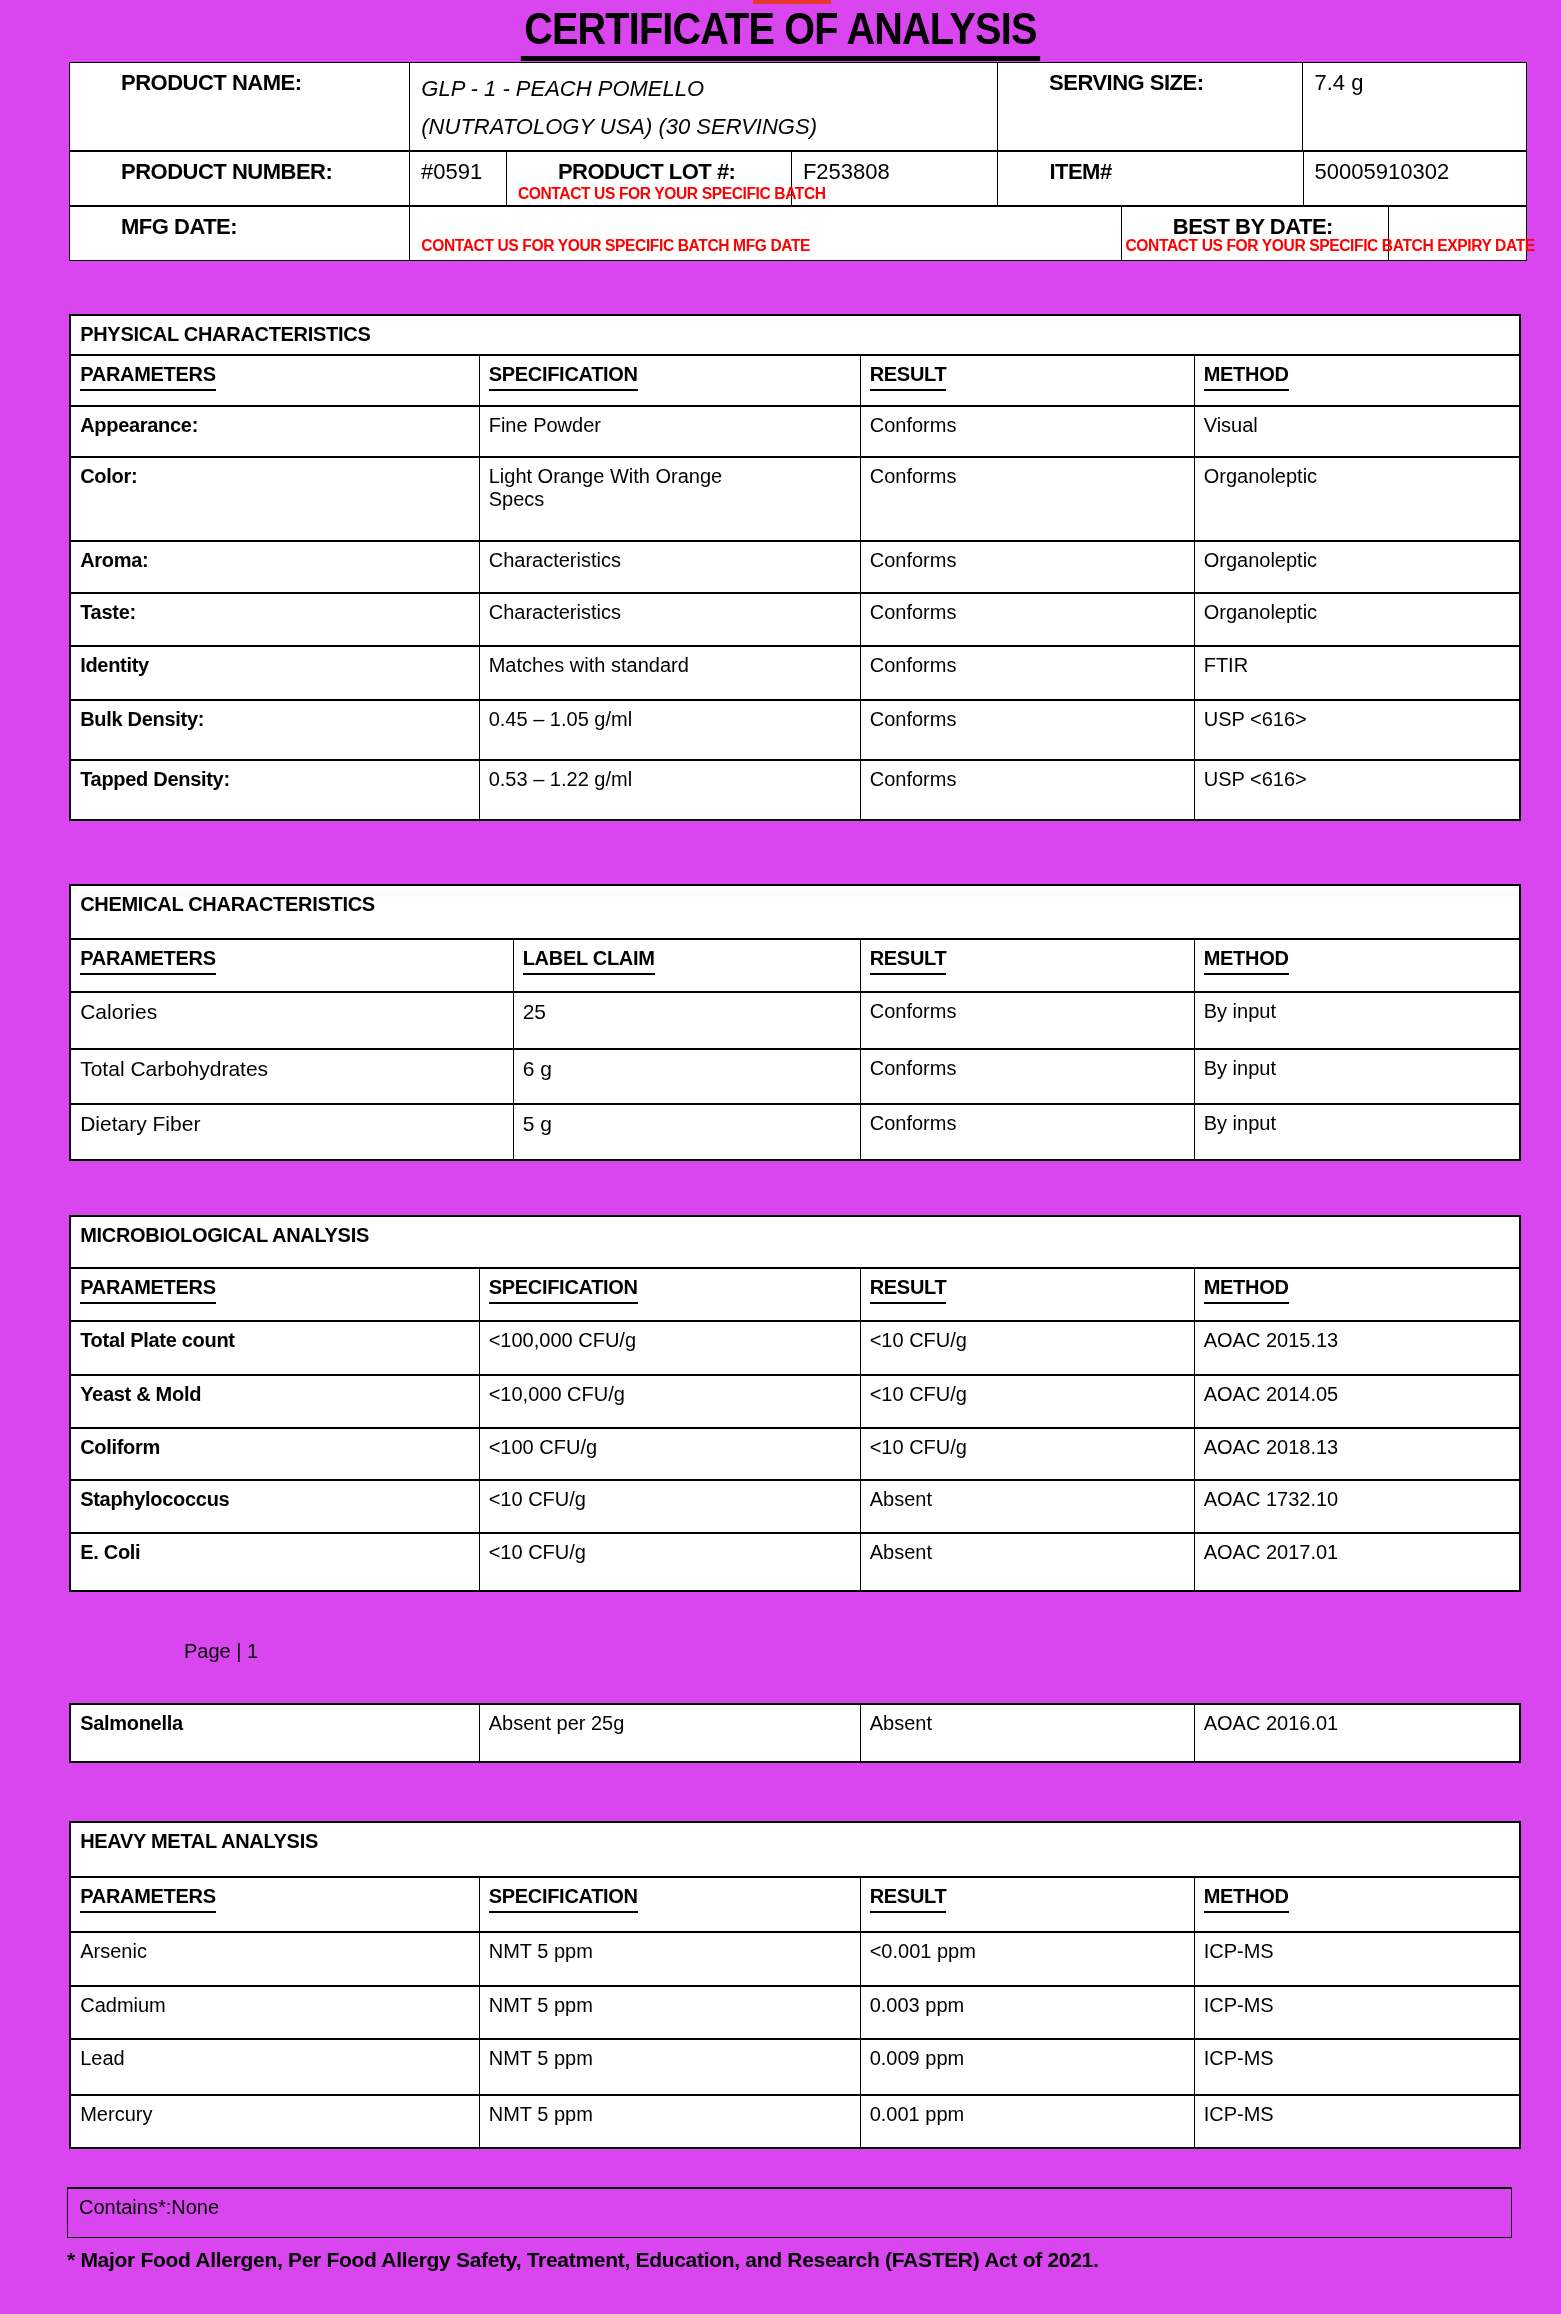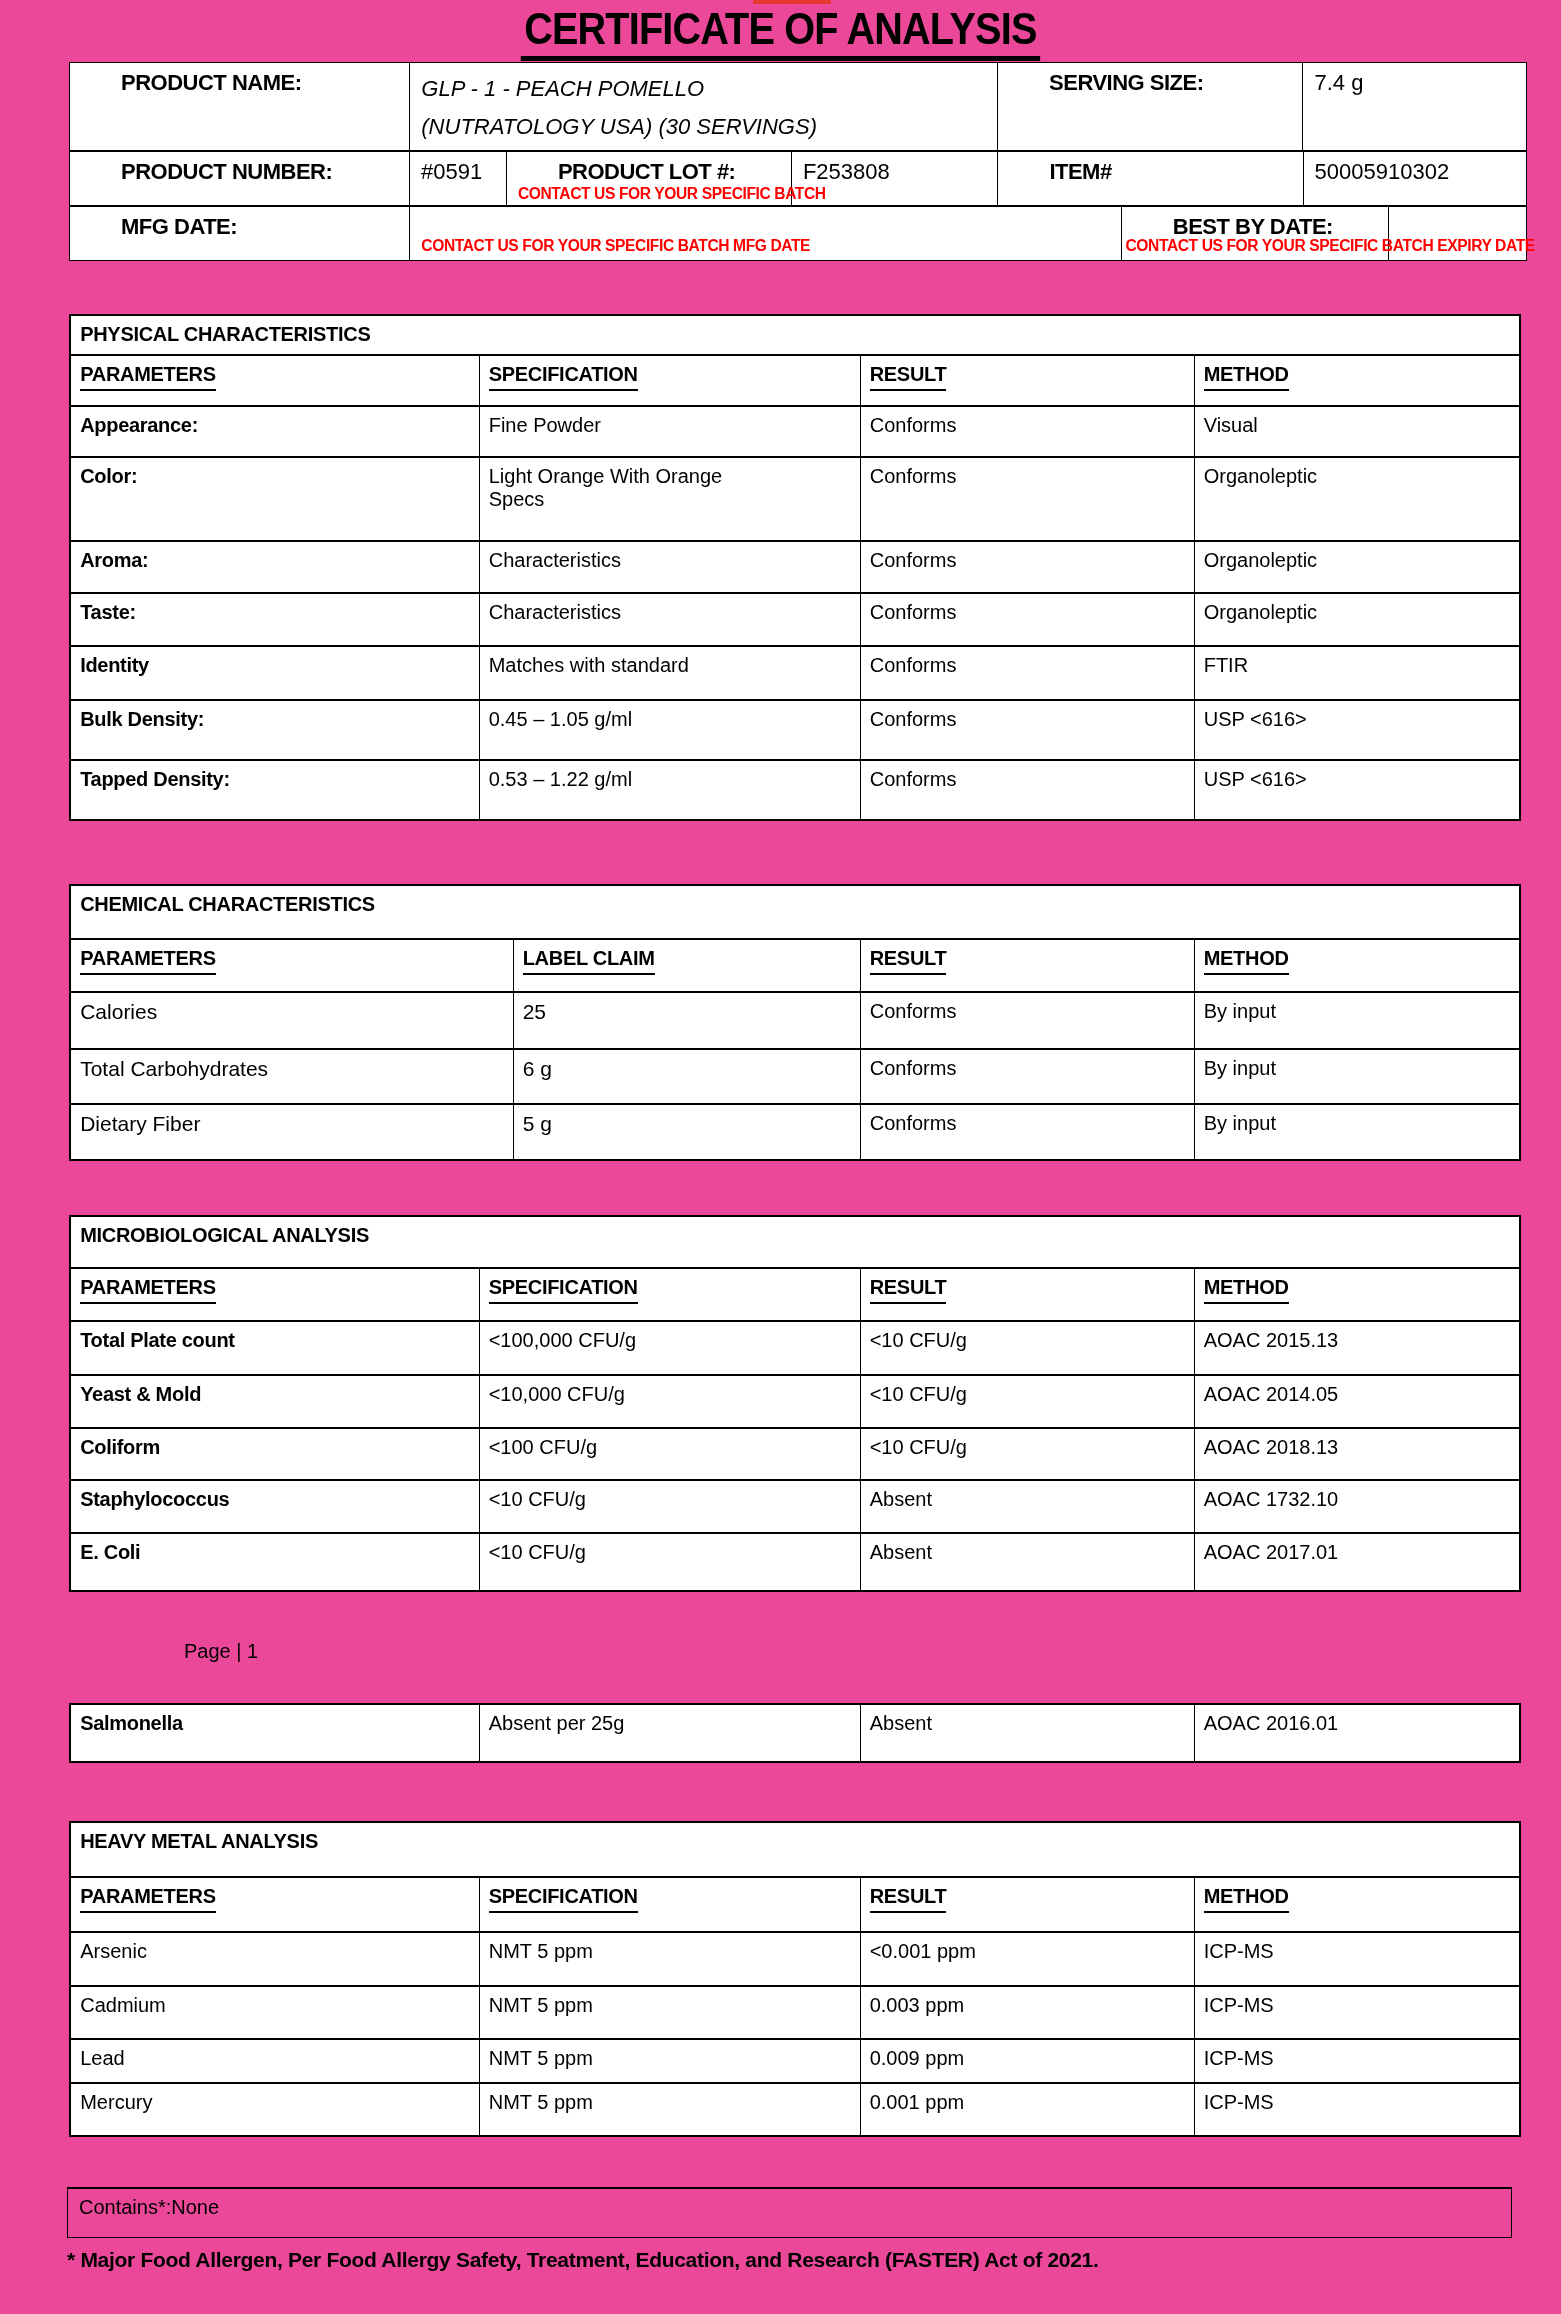--- a/index.html
+++ b/index.html
@@ -1,21 +1,21 @@
 <!DOCTYPE html>
 <html style="font-size:14.7px"><head>
 <meta charset="utf-8">
 <style>
   * { box-sizing: border-box; margin: 0; padding: 0; }
   html, body { background: #ffffff; }
   .page {
     position: relative;
     width: 1561px;
     height: 2314px;
-    background: #ec4899;
+    background: #d946ef;
     font-family: "Liberation Sans", sans-serif;
     color: #000;
     overflow: hidden;
   }
 
   
   .top-sliver {
     position: absolute; left: 753px; top: 0; width: 78px; height: 3.7px;
     background: #e8372c;
   }
@@ -367,21 +367,21 @@
       <td>NMT 5 ppm</td>
       <td>&lt;0.001 ppm</td>
       <td>ICP-MS</td>
     </tr>
     <tr class="datarow" style="height:53px">
       <td>Cadmium</td>
       <td>NMT 5 ppm</td>
       <td>0.003 ppm</td>
       <td>ICP-MS</td>
     </tr>
-    <tr class="datarow" style="height:44px">
+    <tr class="datarow" style="height:56px">
       <td>Lead</td>
       <td>NMT 5 ppm</td>
       <td>0.009 ppm</td>
       <td>ICP-MS</td>
     </tr>
     <tr class="datarow" style="height:53px">
       <td>Mercury</td>
       <td>NMT 5 ppm</td>
       <td>0.001 ppm</td>
       <td>ICP-MS</td>

